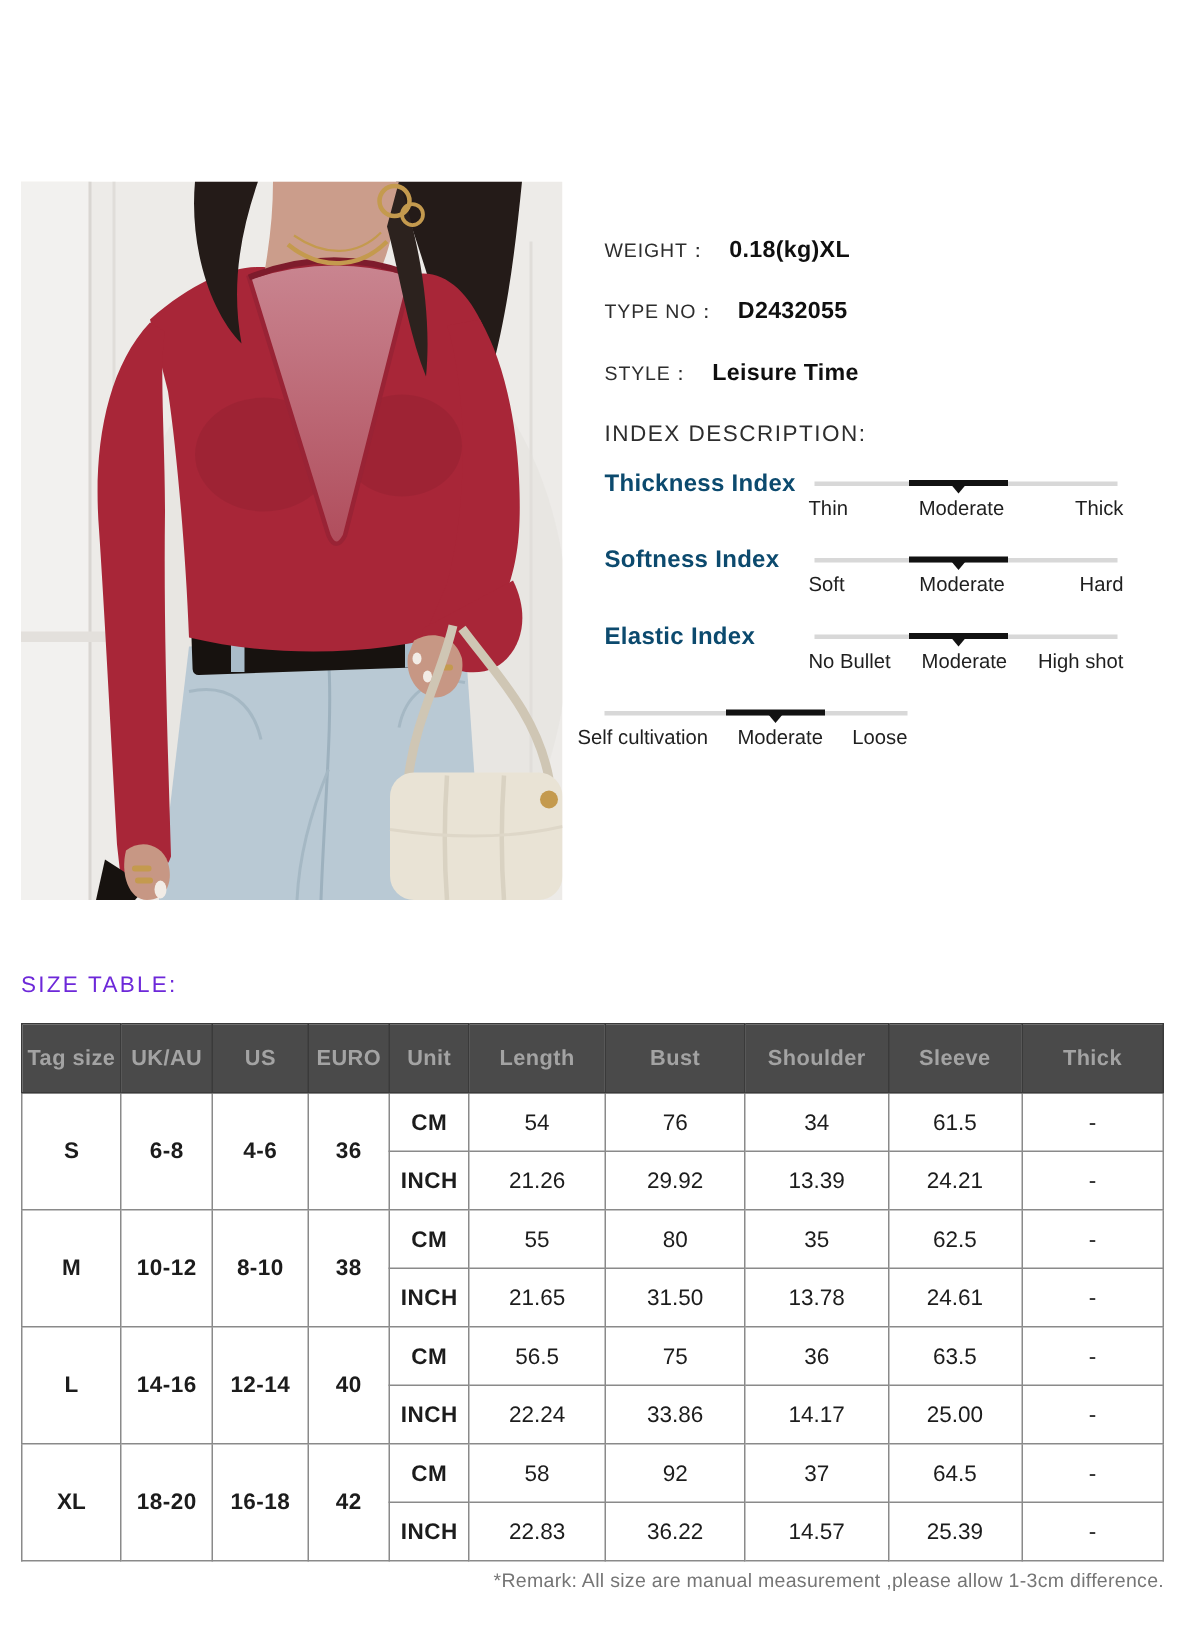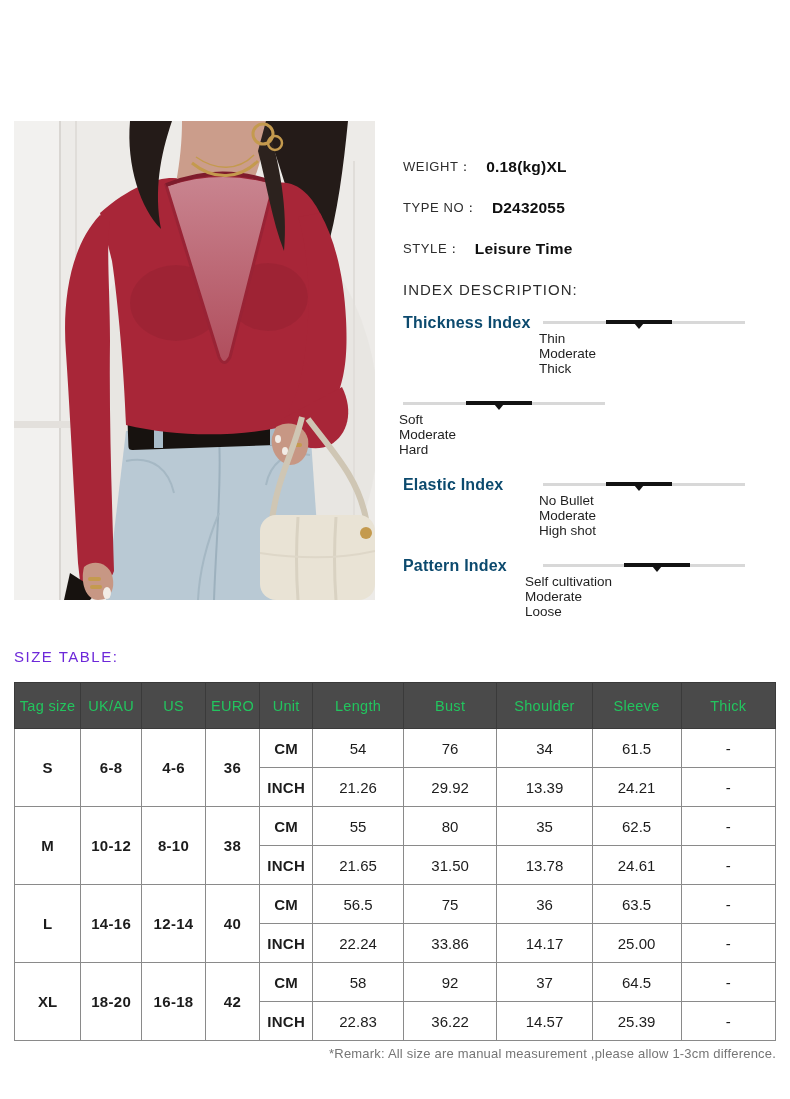--- a/index.html
+++ b/index.html
@@ -26,30 +26,30 @@
   .index-name{width:140px;font-size:16px;font-weight:700;color:#0c4a6e;letter-spacing:.2px;padding-top:2px;}
   .index-scale{width:210px;margin-left:0;}
   .scale-line{position:relative;height:3px;background:#d8d8d8;margin-top:9px;width:202px;}
   .scale-selected{position:absolute;top:-1px;height:4px;background:#121212;left:31%;width:33%;}
   .scale-selected.seg-right{left:40%;width:33%;}
   .scale-marker{
     position:absolute;left:50%;top:3px;transform:translateX(-50%);
     width:0;height:0;border-left:5px solid transparent;border-right:5px solid transparent;
     border-top:6px solid #121212;
   }
-  .scale-opts{display:flex;justify-content:space-between;margin-top:7px;font-size:13.5px;color:#1f1f1f;width:210px;margin-left:-4px;flex-direction:column;}
+  .scale-opts{display:flex;justify-content:space-between;margin-top:7px;font-size:13.5px;color:#1f1f1f;width:210px;margin-left:-4px;}
   .scale-opts.wide{width:220px;margin-left:-18px;}
   
   .size-heading{position:absolute;left:14px;top:648px;font-size:15px;letter-spacing:1.5px;color:#6d28d9;}
   table.size{
     position:absolute;left:14px;top:682px;width:762px;border-collapse:collapse;table-layout:fixed;
   }
   table.size th,table.size td{border:1px solid #8a8a8a;text-align:center;padding:0;}
   table.size th{
-    background:#4a4a4a;color:#22c55e;font-size:14.5px;font-weight:400;height:45px;
+    background:#4a4a4a;color:#a3a3a3;font-size:14.5px;font-weight:700;height:45px;
     border-color:#3a3a3a;letter-spacing:.3px;margin-left:35px;
   }
   table.size td{height:38px;font-size:15px;color:#1c1c1c;background:#fff;}
   td.tag{font-size:19px;font-weight:700;}
   td.grp{font-size:18px;font-weight:700;letter-spacing:.3px;}
   td.unit{font-size:13px;font-weight:700;letter-spacing:.3px;}
   col.c0{width:8.7%;}col.c1{width:8.0%;}col.c2{width:8.4%;}col.c3{width:7.1%;}col.c4{width:7.0%;}
   col.c5{width:11.9%;}col.c6{width:12.3%;}col.c7{width:12.5%;}col.c8{width:11.7%;}col.c9{width:12.4%;}
   
   .remark{position:absolute;right:14px;top:1046px;font-size:13px;color:#757575;letter-spacing:.2px;}
@@ -165,20 +165,21 @@
         </div>
         <div class="scale-opts">
           <span>Thin</span>
           <span>Moderate</span>
           <span>Thick</span>
         </div>
       </div>
     </div>
 
     <div class="index-row">
+      <div class="index-name">Softness Index</div>
       <div class="index-scale">
         <div class="scale-line">
           <div class="scale-selected">
             <div class="scale-marker"></div>
           </div>
         </div>
         <div class="scale-opts">
           <span>Soft</span>
           <span>Moderate</span>
           <span>Hard</span>
@@ -196,21 +197,20 @@
         </div>
         <div class="scale-opts">
           <span>No Bullet</span>
           <span>Moderate</span>
           <span>High shot</span>
         </div>
       </div>
     </div>
 
     <div class="index-row">
-      <div class="index-name">Pattern Index</div>
       <div class="index-scale">
         <div class="scale-line">
           <div class="scale-selected seg-right">
             <div class="scale-marker"></div>
           </div>
         </div>
         <div class="scale-opts wide">
           <span>Self cultivation</span>
           <span>Moderate</span>
           <span>Loose</span>

